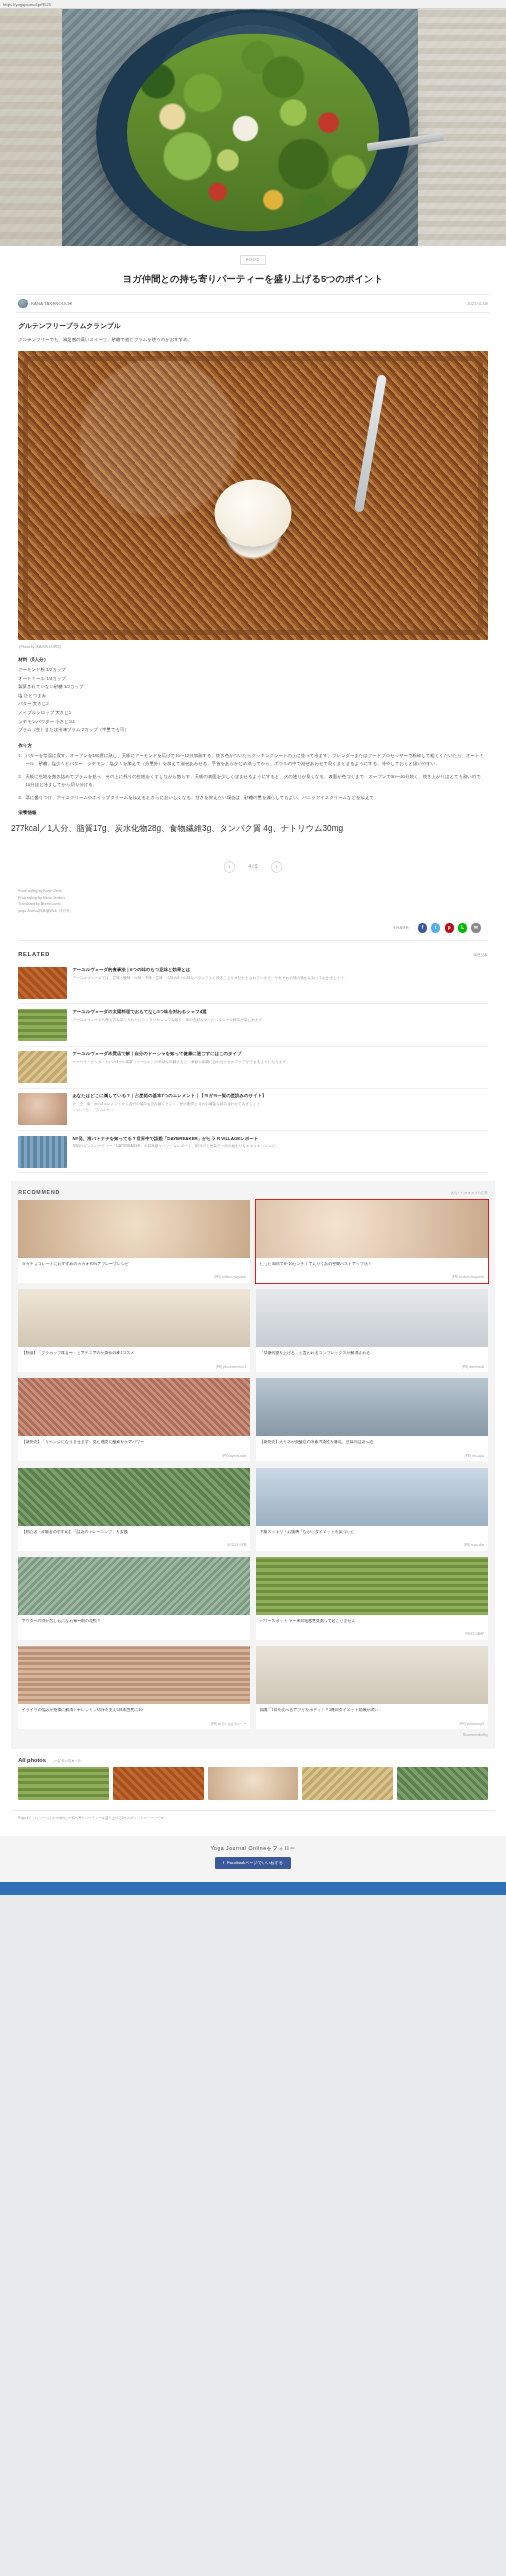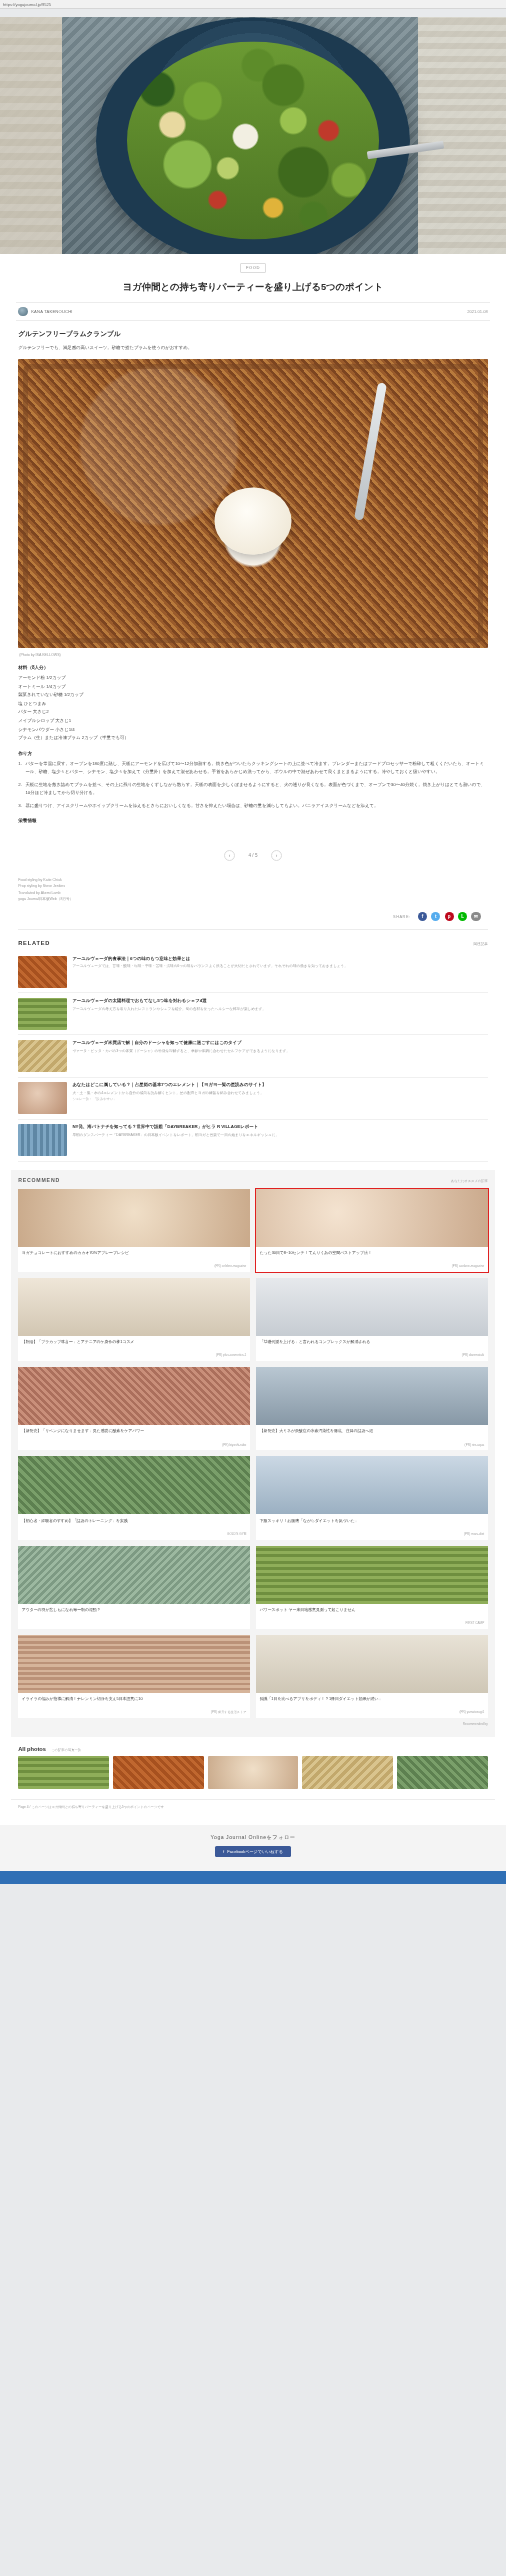--- a/index.html
+++ b/index.html
@@ -16,21 +16,21 @@
     background: #f1f1f1;
     border-bottom: 0.5px solid #d6d6d6;
     display: flex;
     align-items: center;
     padding: 0 3.1px;
     font-size: 4.1px;
     color: #6b6b6b;
   }
   .page {
     width: 506px;
-    margin: 8px auto;
+    margin: 0 auto;
     background: #fff;
   }
   
   .hero {
     position: relative;
     height: 237px;
     overflow: hidden;
     background: #6c7d84;
   }
   .hero-bg {
@@ -400,20 +400,21 @@
     </ul>
 
     <h3 class="blk">作り方</h3>
     <ol class="step-list">
       <li>バターを常温に戻す。オーブンを180度に熱し、天板にアーモンドを広げて10〜12分加熱する。焼き色がついたらクッキングシートの上に並べて冷ます。ブレンダーまたはフードプロセッサーで粉砕して粗くくだいたら、オートミール、砂糖、塩少々とバター、シナモン、塩少々を加えて（分量外）を加えて混ぜあわせる。手首をあらかじめ洗ってから、ボウルの中で混ぜあわせて良くまとまるようにする。冷やしておくと扱いやすい。</li>
       <li>天板に生地を敷き詰めてプラムを並べ、その上に残りの生地をくずしながら散らす。天板の表面を少しくぼませるようにすると、火の通りが良くなる。表面が色づくまで、オーブンで30〜40分焼く。焼き上がりはとても熱いので、10分ほど冷ましてから切り分ける。</li>
       <li>器に盛りつけ、アイスクリームやホイップクリームを添えるとさらにおいしくなる。甘さを抑えたい場合は、砂糖の量を減らしてもよい。バニラアイスクリームなどを添えて。</li>
     </ol>
 
     <h3 class="blk">栄養情報</h3>
+    <p>277kcal／1人分、脂質17g、炭水化物28g、食物繊維3g、タンパク質 4g、ナトリウム30mg</p>
 
     <div class="pager">
       <span class="arrow">‹</span>
       <span>4 / 5</span>
       <span class="arrow">›</span>
     </div>
 
     <div class="fineprint">
       <div>Food styling by Katie Chiuk</div>
       <div>Prop styling by Steve Jenkins</div>

